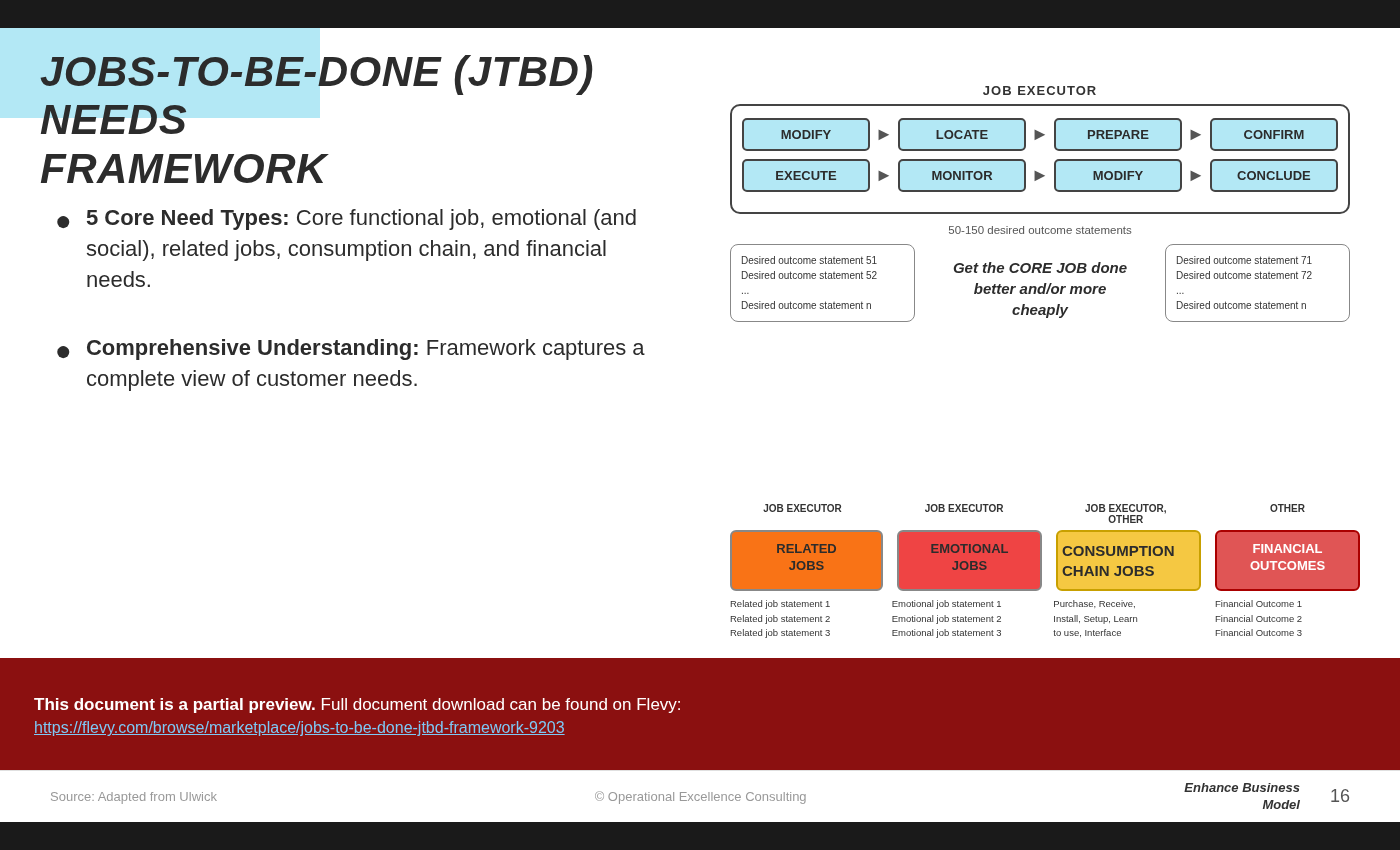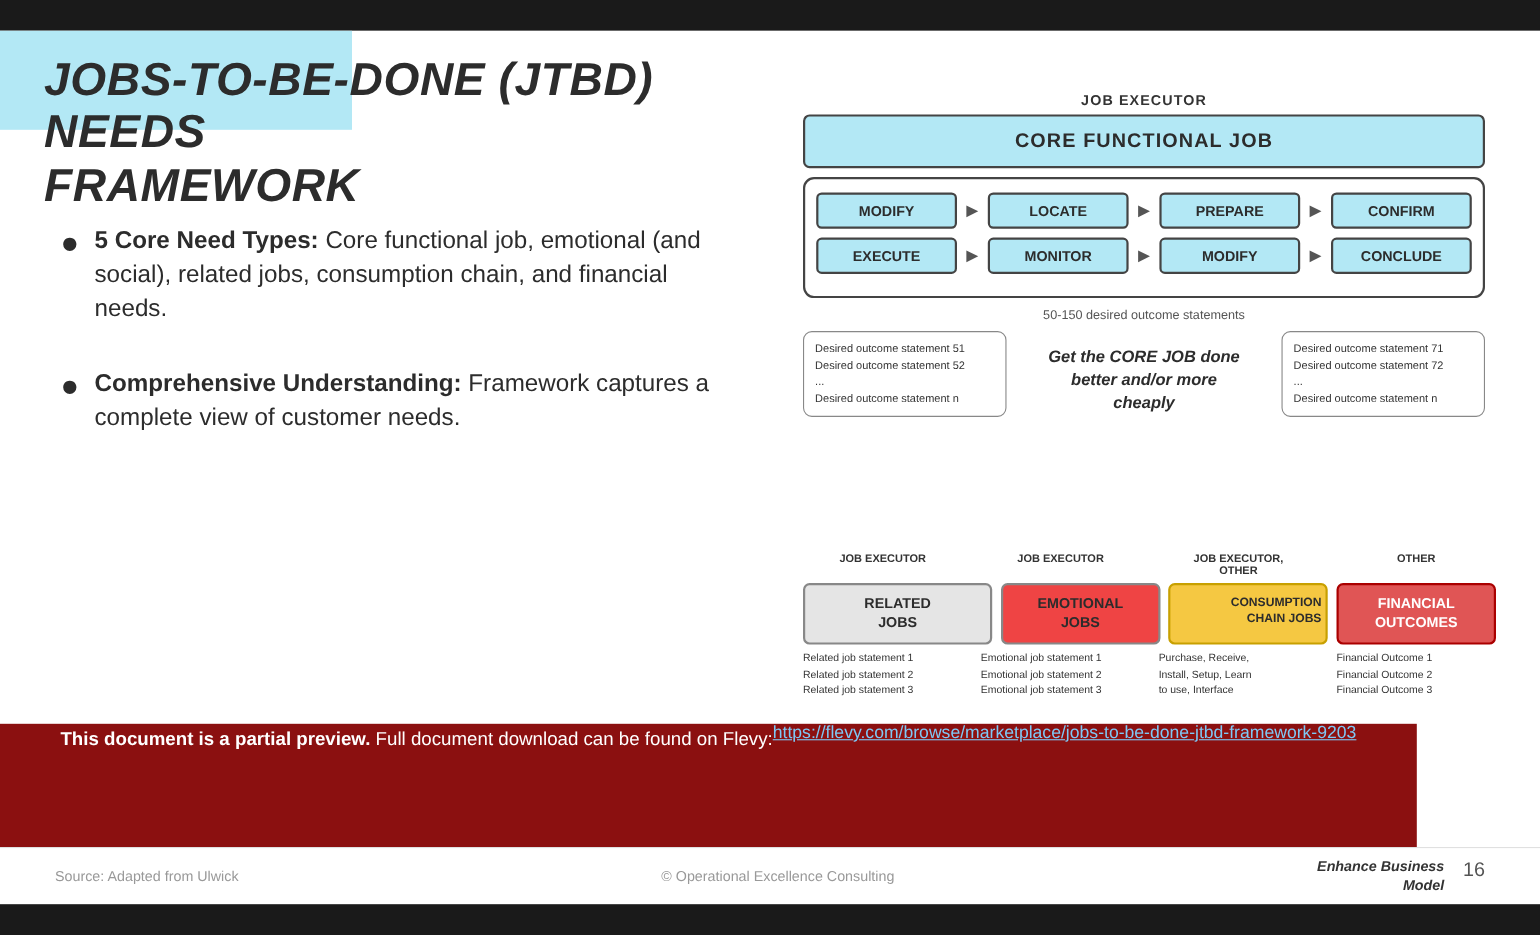--- a/index.html
+++ b/index.html
@@ -225,21 +225,20 @@
       <div class="bullet-content">
         <strong>Comprehensive Understanding:</strong><span> Framework captures a complete view of customer needs.</span>
       </div>
     </div>
   </div>
 
   <div class="diagram-area">
 
     <div class="job-executor-label">JOB EXECUTOR</div>
 
-    <div class="core-job-box">CORE FUNCTIONAL JOB</div>
 
     <div class="steps-outer">
 
       <div class="steps-row">
         <div class="step-box cyan">MODIFY</div>
         <span class="arrow-right">►</span>
         <div class="step-box cyan">LOCATE</div>
         <span class="arrow-right">►</span>
         <div class="step-box cyan">PREPARE</div>
         <span class="arrow-right">►</span>
@@ -281,25 +280,25 @@
 
     <div style="display:flex; justify-content:space-between; margin-bottom:5px;">
       <div style="width:145px; text-align:center; font-size:10px; font-weight:700; color:#333;">JOB EXECUTOR</div>
       <div style="width:145px; text-align:center; font-size:10px; font-weight:700; color:#333;">JOB EXECUTOR</div>
       <div style="width:145px; text-align:center; font-size:10px; font-weight:700; color:#333; white-space:pre-line;">JOB EXECUTOR,
 OTHER</div>
       <div style="width:145px; text-align:center; font-size:10px; font-weight:700; color:#333;">OTHER</div>
     </div>
 
     <div style="display:flex; justify-content:space-between; margin-bottom:6px;">
-      <div style="width:172px; border:2px solid #888; border-radius:6px; text-align:center; padding:9px 4px; font-size:13px; font-weight:800; color:#2c2c2c; background:#e5e5e5; white-space:pre-line; line-height:1.3;">RELATED
+      <div style="width:153px; border:2px solid #888; border-radius:6px; text-align:center; padding:9px 4px; font-size:13px; font-weight:800; color:#2c2c2c; background:#f97316; white-space:pre-line; line-height:1.3;">RELATED
 JOBS</div>
       <div style="width:145px; border:2px solid #888; border-radius:6px; text-align:center; padding:9px 4px; font-size:13px; font-weight:800; color:#2c2c2c; background:#ef4444; white-space:pre-line; line-height:1.3;">EMOTIONAL
 JOBS</div>
-      <div style="width:145px; border:2px solid #c8a000; border-radius:6px; text-align:right; padding:9px 4px; font-size:11px; font-weight:800; color:#2c2c2c; background:#f5c842; white-space:pre-line; line-height:1.3;">CONSUMPTION
+      <div style="width:145px; border:2px solid #c8a000; border-radius:6px; text-align:left; padding:9px 4px; font-size:15px; font-weight:800; color:#2c2c2c; background:#f5c842; white-space:pre-line; line-height:1.3;">CONSUMPTION
 CHAIN JOBS</div>
       <div style="width:145px; border:2px solid #a00; border-radius:6px; text-align:center; padding:9px 4px; font-size:13px; font-weight:800; color:#fff; background:#e05555; white-space:pre-line; line-height:1.3;">FINANCIAL
 OUTCOMES</div>
     </div>
 
     <div style="display:flex; justify-content:space-between;">
       <div style="width:145px; font-size:9.5px; color:#333; line-height:1.55;">
         <div>Related job statement 1</div>
         <div>Related job statement 2</div>
         <div>Related job statement 3</div>
@@ -316,33 +315,33 @@
       </div>
       <div style="width:145px; font-size:9.5px; color:#333; line-height:1.55;">
         <div>Financial Outcome 1</div>
         <div>Financial Outcome 2</div>
         <div>Financial Outcome 3</div>
       </div>
     </div>
 
   </div>
 
-  <div style="position:absolute; bottom:52px; left:0; width:1288px; height:112px; background:#8b1010; display:flex; flex-direction:row; justify-content:center; padding:0 34px;">
+  <div style="position:absolute; bottom:52px; left:0; width:1400px; height:112px; background:#8b1010; display:flex; flex-direction:column; justify-content:center; padding:0 34px;">
     <div style="font-size:17px; color:#fff; line-height:1.7;">
       <strong>This document is a partial preview.</strong><span> Full document download can be found on Flevy:</span>
     </div>
     <div style="color:#7ec8f5; text-decoration:underline; font-size:16px; cursor:pointer;">
       <span>https://flevy.com/browse/marketplace/jobs-to-be-done-jtbd-framework-9203</span>
     </div>
   </div>
 
   <div style="position:absolute; bottom:0; left:0; width:1400px; height:52px; background:#fff; display:flex; align-items:center; justify-content:space-between; padding:0 50px; border-top:1px solid #e0e0e0;">
     <div style="font-size:13px; color:#999;">Source: Adapted from Ulwick</div>
     <div style="font-size:13px; color:#999;">© Operational Excellence Consulting</div>
-    <div style="display:flex; gap:17px;">
+    <div style="display:flex; align-items:center; gap:30px;">
       <div style="font-size:13px; font-style:italic; font-weight:700; color:#333; text-align:right; white-space:pre-line; line-height:1.3;">Enhance Business
 Model</div>
       <div style="font-size:18px; color:#555;">16</div>
     </div>
   </div>
 
 </div>
 
 <div class="bottom-bar"></div>
 

